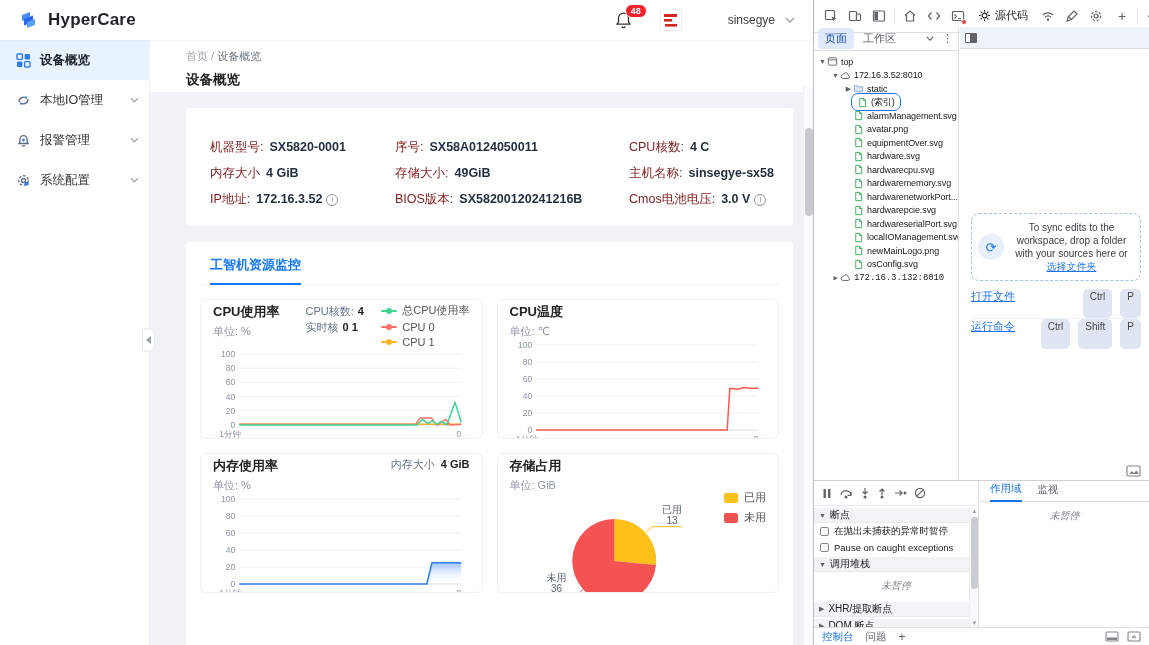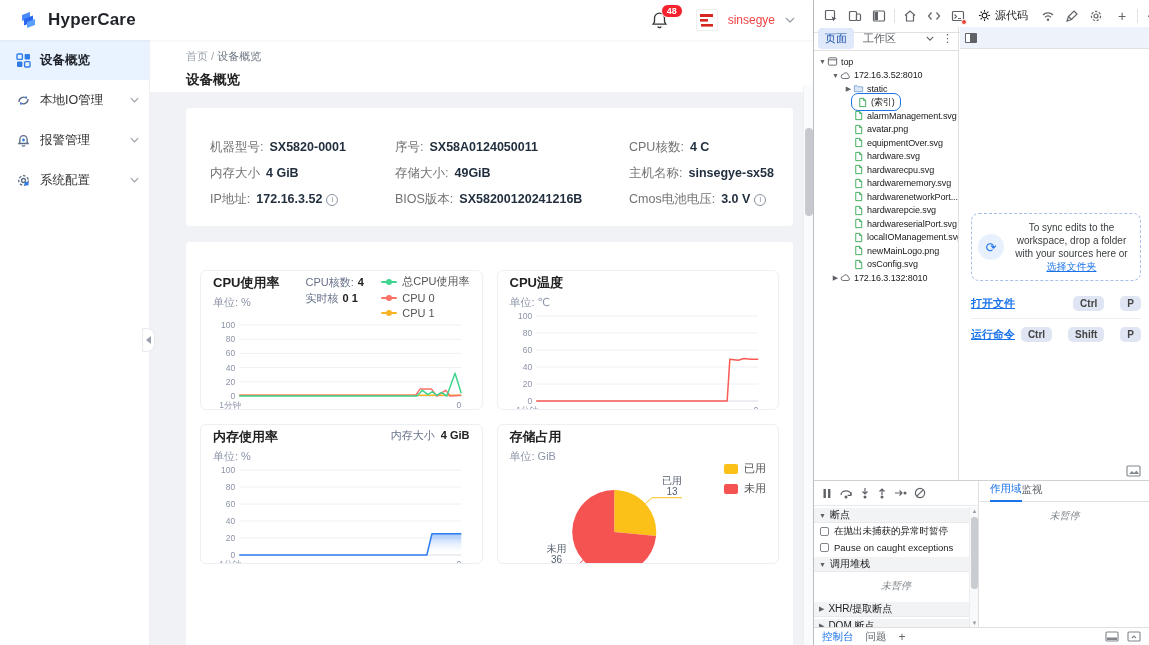--- a/index.html
+++ b/index.html
@@ -12,21 +12,21 @@
   .app-header{position:absolute;left:0;top:0;right:0;height:40px;background:#fff;
               display:flex;align-items:center;padding:0 18px;box-shadow:0 1px 2px rgba(0,0,0,.05);z-index:5;}
   .brand{display:flex;align-items:center;gap:6px;}
   .brand-name{font-size:17px;font-weight:bold;color:#1f2329;letter-spacing:.2px;}
   .hdr-right{margin-left:auto;display:flex;align-items:center;gap:10px;}
   .bell-wrap{position:relative;margin-right:18px;cursor:pointer;}
   .badge{position:absolute;top:-7px;left:10px;background:#f5222d;color:#fff;font-size:9px;
          padding:1px 5px;border-radius:8px;border:1px solid #fff;font-weight:bold;}
   .avatar{width:22px;height:22px;background:#fff;border:1px solid #eee;border-radius:2px;
           display:flex;align-items:center;justify-content:center;overflow:hidden;}
-  .username{font-size:12px;color:#ef4444;}
+  .username{font-size:12px;color:#404040;margin-left:36px;}
   
   .sidebar{position:absolute;left:0;top:40px;bottom:0;width:150px;background:#fff;border-right:1px solid #eef0f3;}
   .side-item{height:40px;display:flex;align-items:center;padding:0 10px 0 16px;gap:9px;
              font-size:12.5px;color:#333;cursor:pointer;}
   .side-item.active{background:#e8f3ff;color:#1f2329;font-weight:bold;}
   .side-item .chev{margin-left:auto;color:#9aa0ab;}
   .collapse-handle{position:absolute;left:142px;top:328px;width:13px;height:24px;background:#fff;
                    border:1px solid #e7eaef;border-radius:0 8px 8px 0;z-index:6;
                    display:flex;align-items:center;justify-content:center;cursor:pointer;}
   .collapse-handle i{width:0;height:0;border-top:4px solid transparent;border-bottom:4px solid transparent;
@@ -38,21 +38,21 @@
   .crumb .cur{color:#6b7480;}
   .page-title{font-size:13.5px;font-weight:bold;color:#222;margin-top:7px;}
   .content{position:absolute;left:0;top:52px;right:0;bottom:0;padding:16px 20px 0 36px;}
   .card{background:#fff;border-radius:4px;}
   .info-card{padding:16px 24px 18px 24px;}
   .tabs-row{display:flex;gap:30px;border-bottom:1px solid #f0f1f4;}
   .tab{font-size:13px;padding-bottom:9px;color:#333;cursor:pointer;}
   .tab.active{color:#1677ff;font-weight:bold;border-bottom:2px solid #1677ff;margin-bottom:-1px;}
   .fields{display:grid;grid-template-columns:137px 186px 1fr;column-gap:48px;row-gap:9px;margin-top:15px;}
   .field{font-size:12.5px;white-space:nowrap;}
-  .field .lab{color:#737373;margin-right:6px;}
+  .field .lab{color:#7f1d1d;margin-right:6px;}
   .field .val{color:#1f2d3d;font-weight:bold;}
   .info-i{display:inline-flex;width:12px;height:12px;border:1px solid #8a94a3;border-radius:50%;
           align-items:center;justify-content:center;font-size:8px;color:#8a94a3;margin-left:4px;
           vertical-align:1px;font-style:normal;}
   .monitor-card{margin-top:16px;padding:14px 14px 0 14px;min-height:420px;}
   .section-tabs{border-bottom:1px solid #f0f1f4;padding-left:10px;}
   .section-tab{display:inline-block;font-size:13px;color:#1677ff;font-weight:bold;
                padding-bottom:9px;border-bottom:2px solid #1677ff;margin-bottom:-1px;cursor:pointer;}
   #charts-grid{display:grid;grid-template-columns:1fr 1fr;gap:14px;margin-top:14px;}
   .chart-card{position:relative;border:1px solid #eceff4;border-radius:6px;background:#fff;
@@ -105,41 +105,41 @@
   
   .editor-pane{position:absolute;left:146px;top:0;right:0;height:100%;overflow:hidden;}
   .editor-strip{height:22px;background:#eef3fb;border-bottom:1px solid #e0e0e0;display:flex;align-items:center;padding:0 4px;}
   .sync-box{position:absolute;left:11px;right:8px;top:186px;border:1px dashed #a8c0e8;border-radius:8px;
             padding:7px 8px 7px 6px;display:flex;gap:7px;align-items:center;}
   .sync-ic{width:26px;height:26px;border-radius:50%;background:#e8f0fe;color:#1a73e8;flex:0 0 auto;
            display:flex;align-items:center;justify-content:center;font-size:13px;}
   .sync-text{font-size:10px;color:#3c4043;text-align:center;line-height:13px;}
   .link{color:#1a73e8;text-decoration:underline;cursor:pointer;}
   .shortcuts{position:absolute;left:11px;right:8px;top:262px;}
-  .sc-row{display:flex;align-items:center;height:30px;border-bottom:1px solid #eceff3;font-weight:bold;}
+  .sc-row{display:flex;height:30px;border-bottom:1px solid #eceff3;}
   .sc-row:last-child{border-bottom:none;}
-  .sc-keys{margin-left:auto;display:flex;gap:16px;}
+  .sc-keys{margin-left:auto;display:flex;gap:8px;}
   .key{background:#dfe5f2;color:#444;border-radius:5px;padding:2px 7px;font-size:10px;}
   .editor-img-ic{position:absolute;right:8px;bottom:3px;color:#80868b;cursor:pointer;}
   
   .debug-area{position:absolute;left:0;top:480px;right:0;height:147px;border-top:1px solid #cfd1d4;}
   .dbg-left{position:absolute;left:0;top:0;width:165px;height:100%;border-right:1px solid #e0e0e0;overflow:hidden;}
   .dbg-toolbar{height:25px;display:flex;align-items:center;gap:7px;padding:0 8px;border-bottom:1px solid #e8eaed;}
   .dbg-ic{color:#5f6368;cursor:pointer;display:flex;align-items:center;}
   .dbg-sec{height:15px;background:#f1f3f4;display:flex;align-items:center;padding:0 5px;gap:4px;
            font-size:10px;color:#202124;border-bottom:1px solid #e8eaed;cursor:pointer;margin-top:2px;}
   .dbg-sec .tri{font-size:7px;color:#5f6368;}
   .cb-row{display:flex;align-items:center;gap:5px;padding:2px 6px;font-size:9.5px;color:#202124;}
   .cb{width:9px;height:9px;border:1px solid #80868b;border-radius:2px;background:#fff;flex:0 0 auto;cursor:pointer;}
   .not-paused{font-size:10px;color:#80868b;font-style:italic;text-align:center;padding:7px 0;}
   .dbg-scroll{position:absolute;right:0;top:26px;bottom:0;width:9px;background:#f8f9fa;border-left:1px solid #eee;}
   .dbg-scroll .ar{position:absolute;left:0;width:9px;text-align:center;font-size:6px;color:#9aa0a6;}
   .dbg-scroll .th{position:absolute;left:1px;width:7px;background:#c9ccd1;border-radius:3px;}
   .dbg-right{position:absolute;left:166px;top:0;right:0;height:100%;overflow:hidden;}
-  .scope-tabs{height:21px;display:flex;align-items:flex-end;gap:0;padding:0 10px;border-bottom:1px solid #e0e0e0;}
+  .scope-tabs{height:21px;display:flex;align-items:flex-end;gap:16px;padding:0 10px;border-bottom:1px solid #e0e0e0;}
   .scope-tab{padding-bottom:4px;color:#5f6368;cursor:pointer;font-size:10.5px;}
   .scope-tab.active{color:#1a73e8;border-bottom:2px solid #1a73e8;margin-bottom:-1px;}
   
   .bottom-bar{position:absolute;left:0;bottom:0;right:0;height:18px;border-top:1px solid #e0e0e0;
               display:flex;align-items:center;padding:0 8px;gap:12px;background:#fff;}
   .bb-tab{font-size:10.5px;color:#5f6368;cursor:pointer;}
   .bb-tab.active{color:#1a73e8;}
   .bb-plus{color:#5f6368;font-size:12px;cursor:pointer;}
   .bb-right{margin-left:auto;display:flex;gap:8px;color:#80868b;}
   .chev-svg{flex:0 0 auto;}
@@ -264,20 +264,23 @@
               <div class="field"><span class="lab">内存大小</span><span class="val">4 GiB</span></div>
               <div class="field"><span class="lab">存储大小:</span><span class="val">49GiB</span></div>
               <div class="field"><span class="lab">主机名称:</span><span class="val">sinsegye-sx58</span></div>
               <div class="field"><span class="lab">IP地址:</span><span class="val">172.16.3.52</span><i class="info-i">i</i></div>
               <div class="field"><span class="lab">BIOS版本:</span><span class="val">SX58200120241216B</span></div>
               <div class="field"><span class="lab">Cmos电池电压:</span><span class="val">3.0 V</span><i class="info-i">i</i></div>
             </div>
         </section>
 
         <section class="card monitor-card">
+          <div class="section-tabs">
+            <span class="section-tab">工智机资源监控</span>
+          </div>
           <div id="charts-grid">
               <div class="chart-card">
                 <div class="ch-head">
                   <div>
                     <div class="ch-title">CPU使用率</div>
                     <div class="unit">单位: %</div>
                   </div>
                   <div class="ch-stats">
                     <div><span>CPU核数:</span><b>4</b></div>
                     <div><span>实时核</span><b>0 1</b></div>
@@ -695,21 +698,21 @@
               <span class="row-inner">
                 <span class="tree-ic">
                   <svg width="11" height="11" viewBox="0 0 12 12">
                     <path d="M3 1.5h4.2L9.5 3.8v6.7H3z" fill="#fff" stroke="#34a853" stroke-width="1"></path>
                     <path d="M7.2 1.5v2.3h2.3" fill="none" stroke="#34a853" stroke-width="1"></path>
                   </svg>
                 </span>
                 <span>osConfig.svg</span>
               </span>
             </div>
-            <div class="tree-row" style="padding-left: 17px;">
+            <div class="tree-row" style="padding-left: 17px; font-family: Liberation Mono, monospace;">
               <span class="tree-arrow">▶</span>
               <span class="row-inner">
                 <span class="tree-ic">
                   <svg width="11" height="11" viewBox="0 0 12 12">
                     <path d="M3.4 9.3a2.2 2.2 0 01.1-4.4 2.9 2.9 0 015.6.8 1.9 1.9 0 01-.3 3.6z" fill="none" stroke="#5f6368" stroke-width="1"></path>
                   </svg>
                 </span>
                 <span>172.16.3.132:8010</span>
               </span>
             </div>

